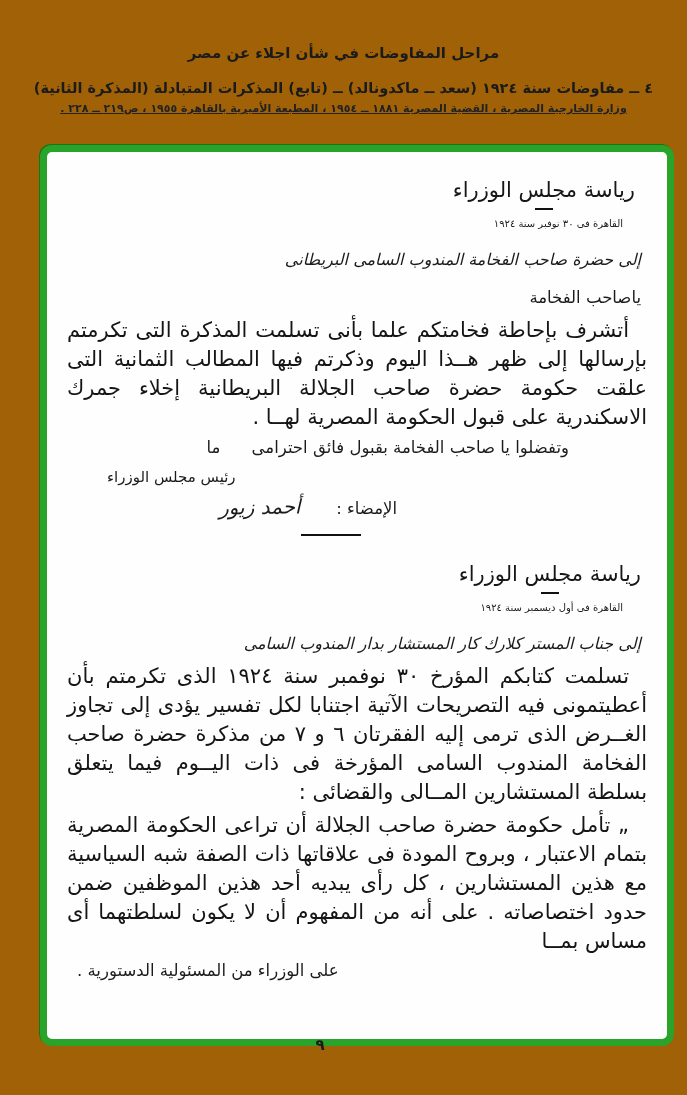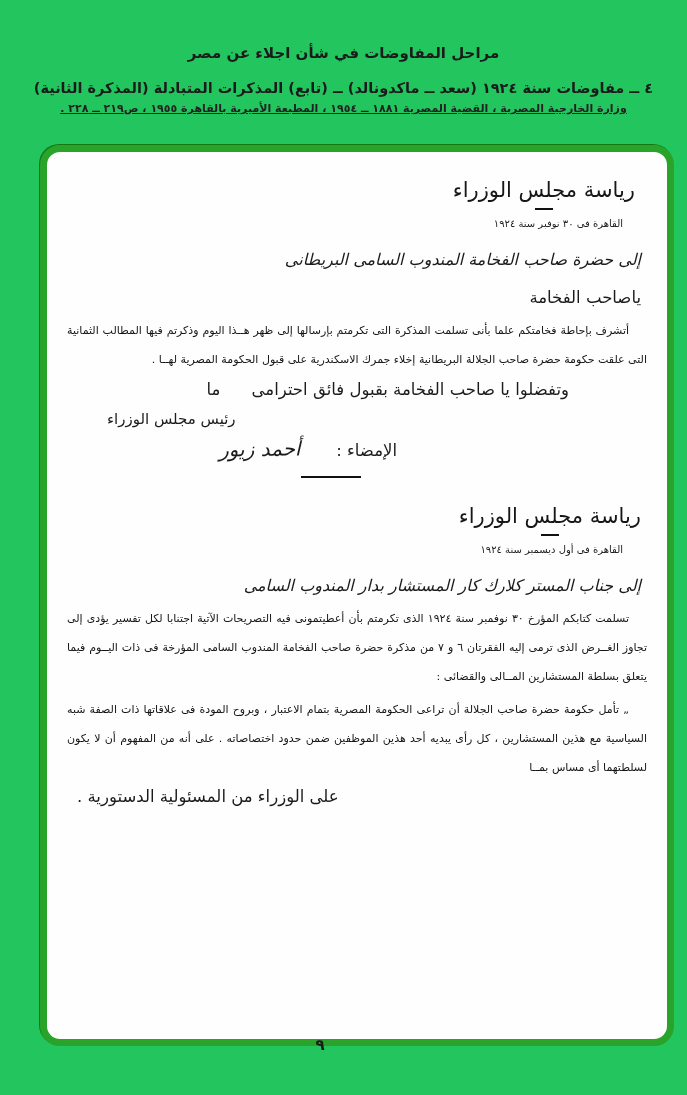--- a/index.html
+++ b/index.html
@@ -4,52 +4,52 @@
 <style>
   html,body{margin:0;padding:0;}
   body{
     width:687px;height:1095px;
     background:#ffffff;
     font-family:"DejaVu Sans",sans-serif;
     color:#1b1b1b;
     position:relative;
     overflow:hidden;
   }
-  .page{position:absolute;inset:0;background:#22c55e;}
+  .page{position:absolute;inset:0;background:#a16207;}
 
   
   .doc-header{position:absolute;top:44px;left:0;width:100%;text-align:center;direction:rtl;}
   .doc-header .h1{font-size:15px;font-weight:bold;letter-spacing:.5px;}
   .doc-header .h2{font-size:14.5px;font-weight:bold;margin-top:18px;}
   .doc-header .h3{font-size:11px;font-weight:bold;margin-top:6px;color:#222;text-decoration:underline;}
 
   
   .green-box{
     position:absolute;left:40px;top:145px;
     width:580px;height:873px;
     border:7px solid #2aa32a;
-    border-radius:20px;
+    border-radius:12px;
     box-shadow:-1px -1px 0 0 #157815;
     background:#fefefe;
     padding:14px 20px 0 20px;
     direction:rtl;
     box-sizing:content-box;
   }
 
   .letterhead-wrap{display:inline-block;text-align:center;margin-right:6px;margin-top:6px;}
   .letterhead{font-size:21px;color:#161616;}
   .letterhead-dash{width:18px;height:2px;background:#111;margin:6px auto 0 auto;}
 
   .date-line{font-size:10px;margin-top:8px;margin-right:24px;text-align:right;color:#1d1d1d;}
   .to-line{font-size:16px;margin-top:21px;margin-right:6px;text-align:right;font-style:italic;}
   .salutation{font-size:16.5px;margin-top:19px;margin-right:6px;text-align:right;}
   .salutation.big{font-size:19px;margin-top:15px;}
 
   p.body{
-    font-size:11px;line-height:29px;margin:9px 0 0 0;
+    font-size:21px;line-height:29px;margin:9px 0 0 0;
     text-align:justify;text-align-last:right;
     text-indent:18px;color:#151515;
   }
   p.body.tight{margin-top:4px;}
 
   .closing-line{margin-top:6px;margin-right:78px;font-size:16.5px;text-align:right;}
   .closing-tail{margin-right:26px;}
 
   .sig-title{font-size:15px;margin-top:11px;text-align:left;padding-left:40px;}
   .sig-row{margin-top:9px;font-size:16.5px;margin-right:250px;text-align:right;white-space:nowrap;}

